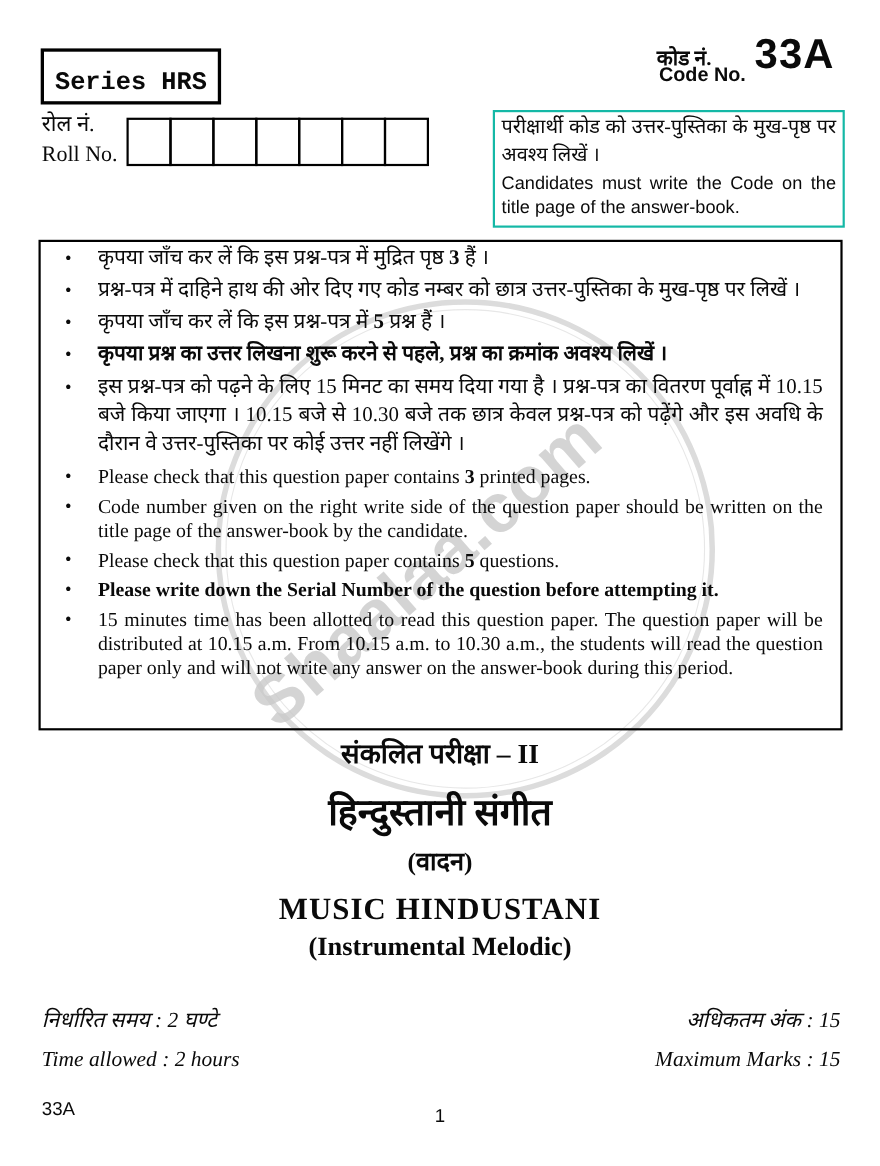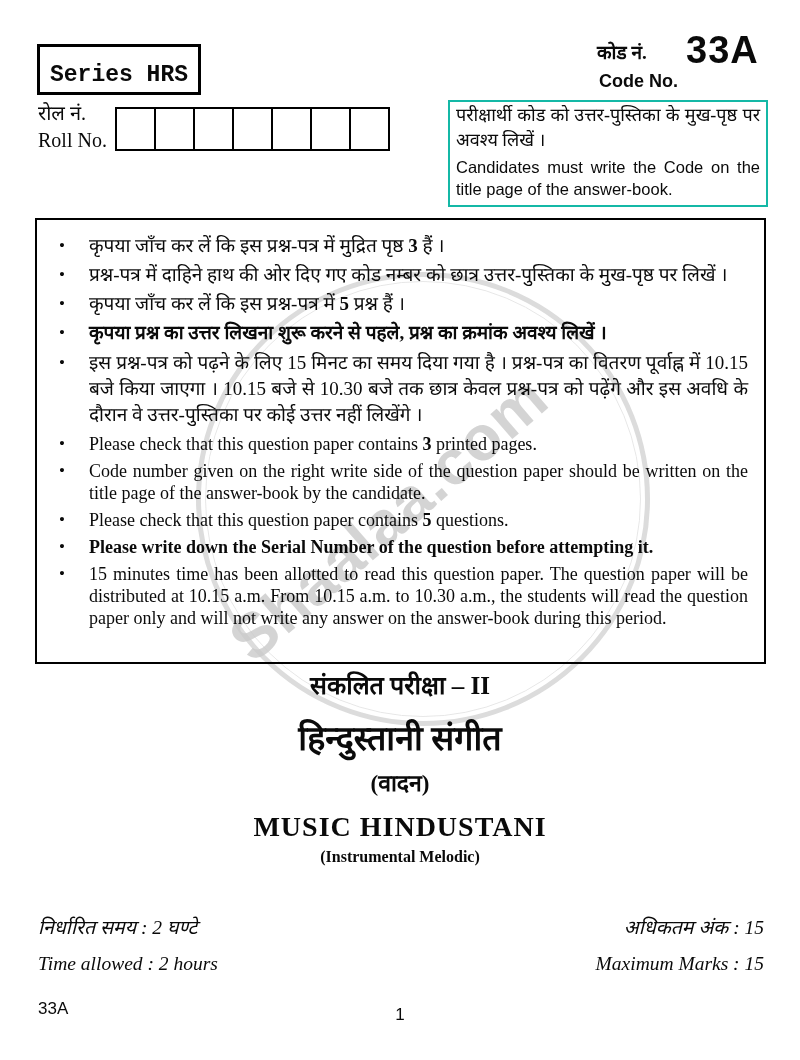--- a/index.html
+++ b/index.html
@@ -28,57 +28,57 @@
     position:absolute;left:37px;top:44px;border:3px solid #000000;
     padding:15px 10px 4px;font-weight:bold;font-size:23px;
     font-family:Liberation Mono, monospace;
   }
   .code-label-hi{position:absolute;left:597px;top:39px;font-weight:bold;font-size:19px;}
   .code-value{
     position:absolute;left:686px;top:29px;font-weight:bold;font-size:38px;
     font-family:"Liberation Sans","DejaVu Sans",sans-serif;letter-spacing:1px;
   }
   .code-label-en{
-    position:absolute;left:599px;top:71px;font-weight:bold;font-size:18px;
+    position:absolute;left:599px;top:58px;font-weight:bold;font-size:18px;
     font-family:"Liberation Sans","DejaVu Sans",sans-serif;
   }
 
   .roll-labels{position:absolute;left:38px;top:100px;font-size:20px;line-height:27px;}
   .roll-cells{position:absolute;left:115px;top:107px;display:flex;}
   .roll-cell{width:37px;height:40px;border:2px solid #000;margin-left:-2px;background:transparent;}
   .roll-cell:first-child{margin-left:0;}
 
   .code-notice{
     position:absolute;left:448px;top:100px;width:304px;
     border:2px solid #14b8a6;padding:1px 6px 5px;
   }
   .code-notice .hi{font-size:18px;line-height:25px;text-align:justify;}
   .code-notice .en{
     font-family:"Liberation Sans","DejaVu Sans",sans-serif;
     font-size:16.5px;line-height:22px;margin-top:3px;text-align:justify;
   }
 
   
   .instructions{position:absolute;left:35px;top:218px;width:727px;height:442px;border:2px solid #000;}
-  .instructions ul{margin:0;padding:14px 16px 0 52px;list-style:none;}
+  .instructions ul{margin:0;padding:3px 16px 0 52px;list-style:none;}
   .instructions li{position:relative;margin-bottom:5px;}
   .instructions li::before{content:"\2022";position:absolute;left:-30px;top:0;font-size:17px;}
   .li-hi{font-size:19px;line-height:24px;}
   .li-hi-multi{font-size:19px;line-height:26px;text-align:justify;}
   .li-en{font-size:18px;line-height:22px;text-align:justify;}
   .em{font-weight:bold;}
 
   
   .titles{position:absolute;left:0;top:667px;width:800px;text-align:center;}
   .t-exam-hi{font-size:25px;font-weight:bold;}
   .t-exam-en{font-size:22px;font-weight:bold;margin-top:9px;letter-spacing:.5px;}
   .t-subject-hi{font-size:34px;font-weight:bold;margin-top:13px;}
   .t-subject-hi-sub{font-size:23px;font-weight:bold;margin-top:6px;}
   .t-subject-en{font-size:28px;font-weight:bold;margin-top:13px;letter-spacing:1px;}
-  .t-subject-en-sub{font-size:16px;font-weight:bold;margin-top:5px;}
+  .t-subject-en-sub{font-size:24px;font-weight:bold;margin-top:5px;}
 
   
   .meta{position:absolute;left:38px;top:913px;width:726px;}
   .meta-row{display:flex;justify-content:space-between;font-style:italic;font-size:19.5px;}
   .meta-row + .meta-row{margin-top:13px;}
 
   
   .footer-code{position:absolute;left:38px;top:999px;font-size:17px;
     font-family:"Liberation Sans","DejaVu Sans",sans-serif;}
   .footer-page{position:absolute;left:0;top:1005px;width:800px;text-align:center;font-size:17px;

